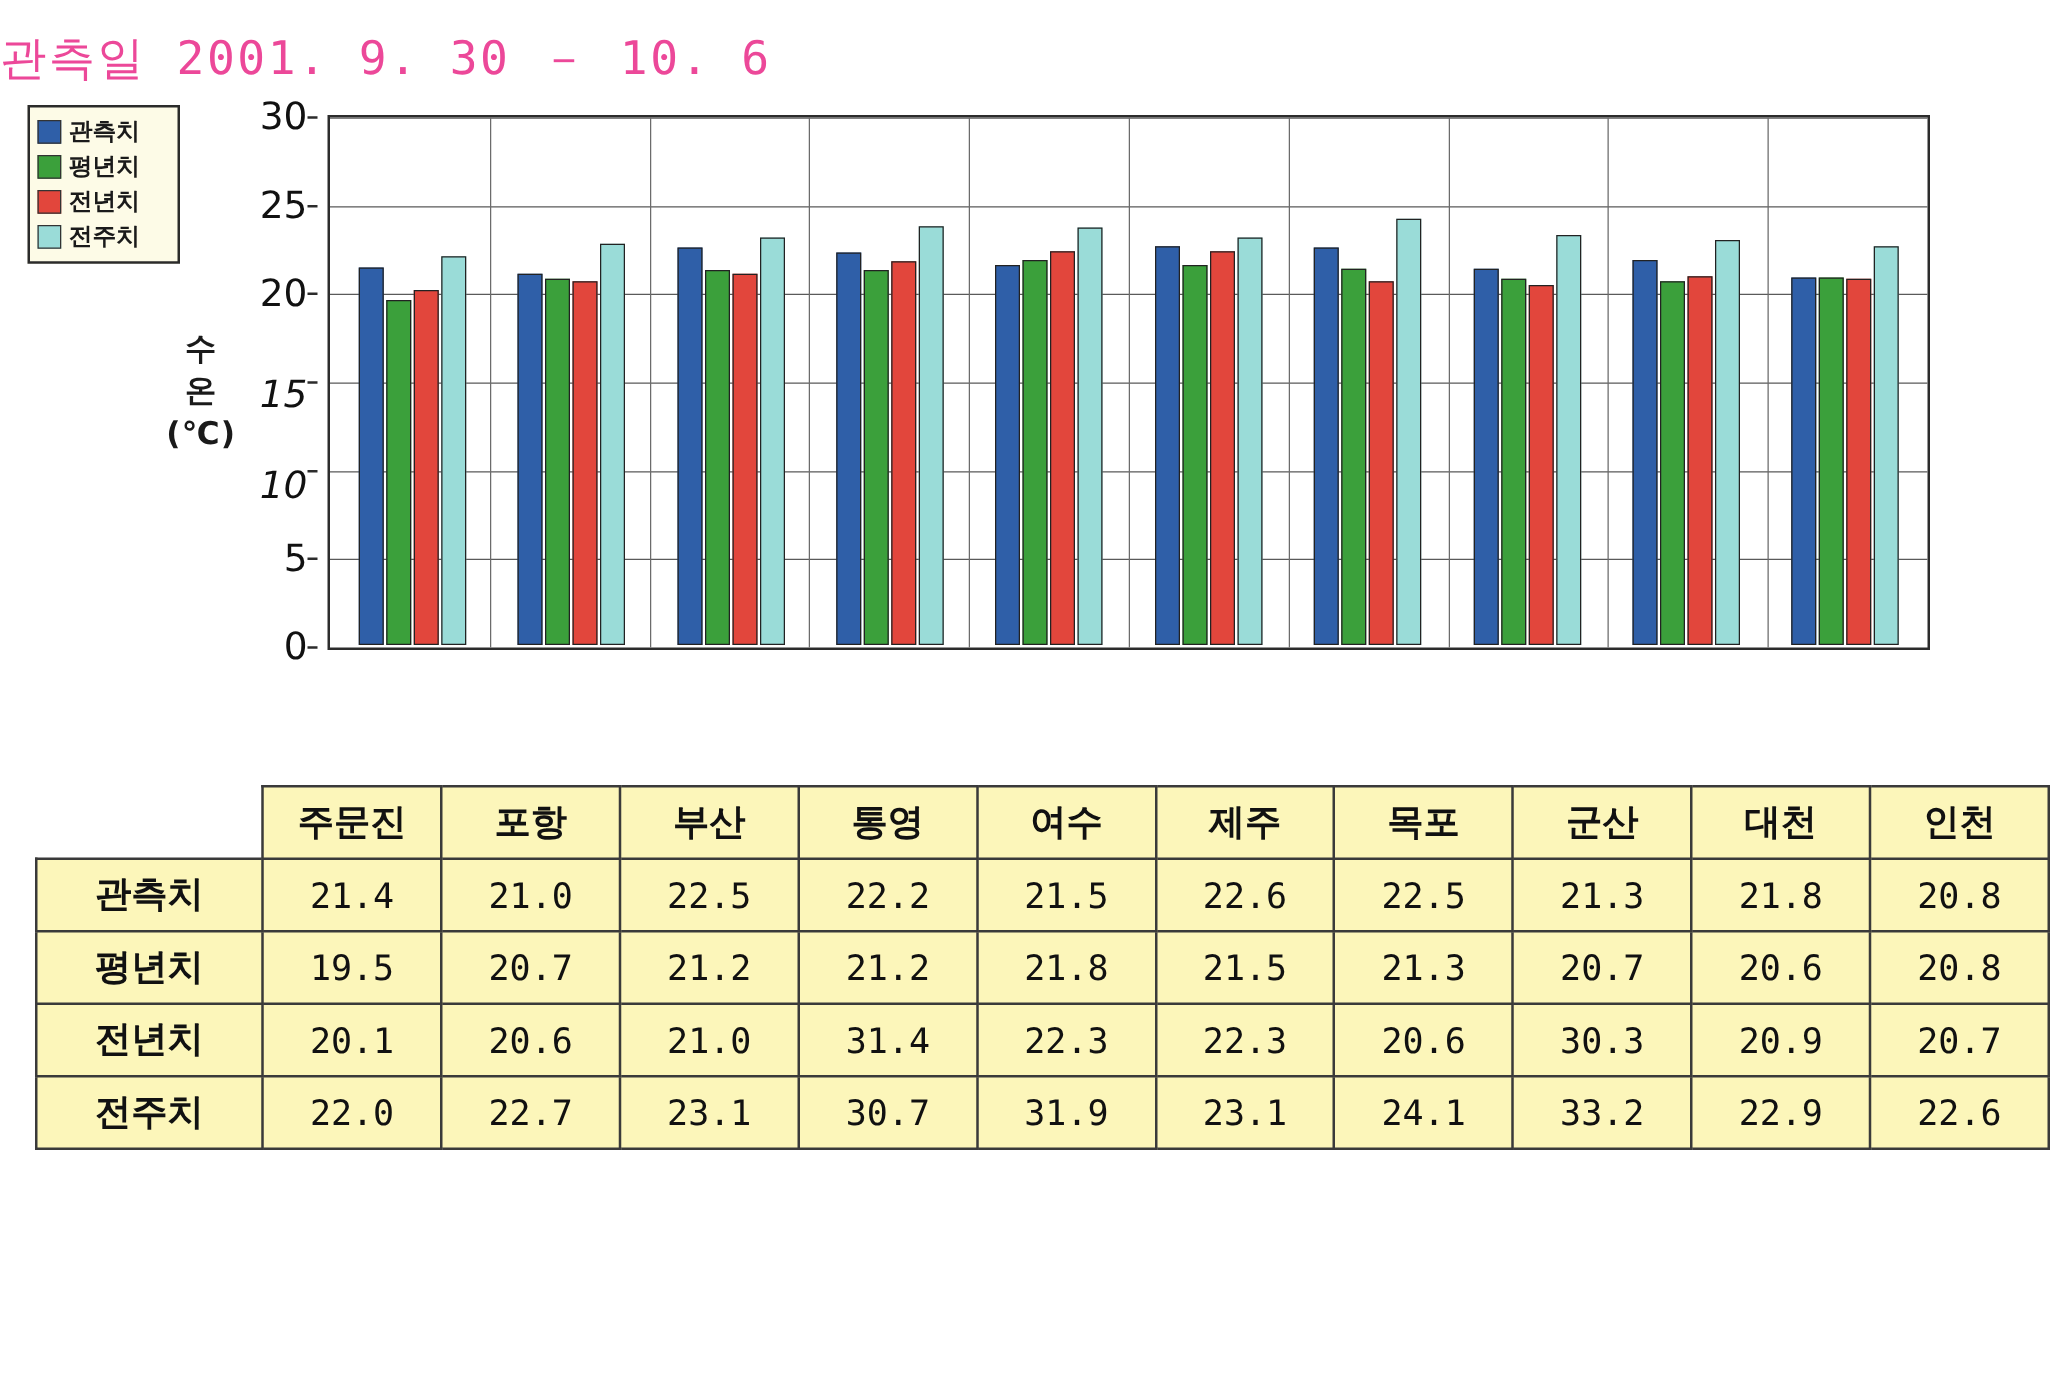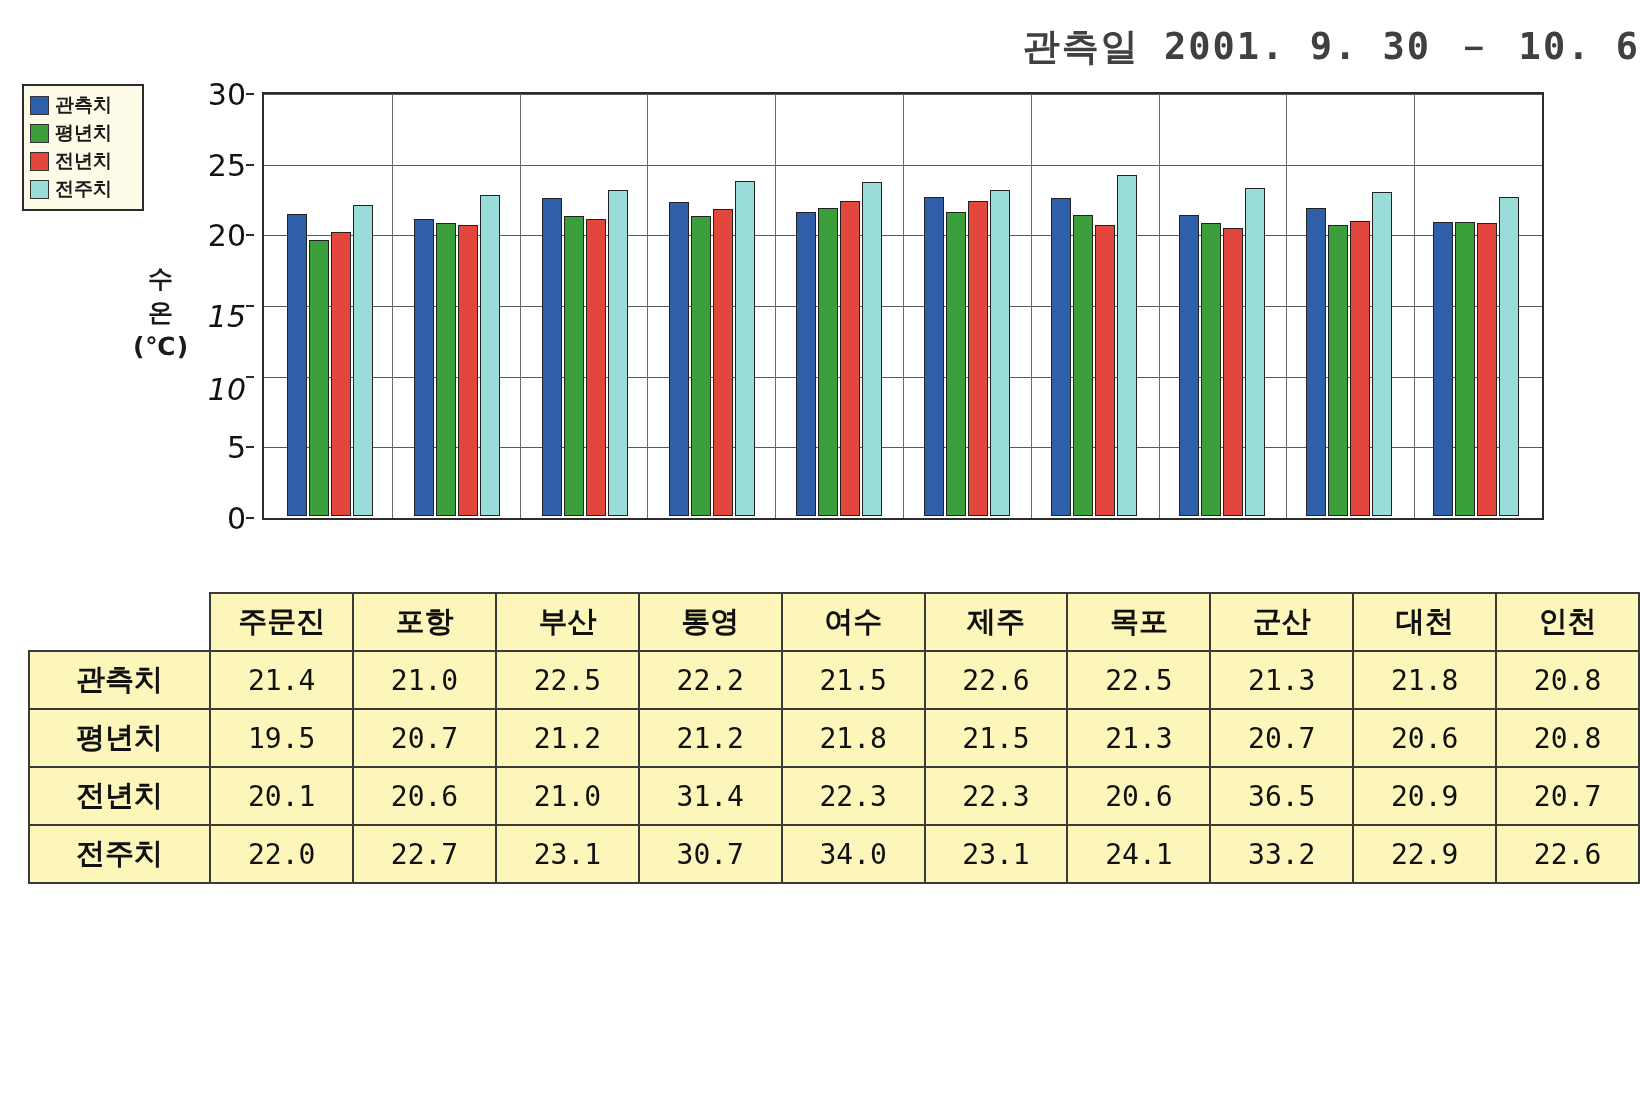--- a/index.html
+++ b/index.html
@@ -15,26 +15,26 @@
     position: relative;
     overflow: hidden;
   }
 
   
   #chart-title {
     position: absolute;
     top: 22px;
     left: 0;
     width: 1640px;
-    text-align: right;
+    text-align: left;
     font-family: "DejaVu Sans Mono", monospace;
     font-size: 37px;
-    font-weight: bold;
+    font-weight: normal;
     letter-spacing: 2px;
-    color: #404040;
+    color: #ec4899;
   }
 
   
   #legend {
     position: absolute;
     top: 84px;
     left: 22px;
     width: 122px;
     border: 2px solid #2b2b2b;
     background: #fdfbe7;
@@ -143,21 +143,21 @@
     top: 0;
     bottom: 0;
     width: 1px;
     background: #6b6b6b;
   }
 
   
   #data-table {
     position: absolute;
     left: 28px;
-    top: 592px;
+    top: 628px;
     border-collapse: collapse;
     font-family: "DejaVu Sans", sans-serif;
   }
   #data-table td, #data-table th {
     border: 2px solid #3a3a3a;
     background: #fcf6ba;
     font-size: 29px;
     font-weight: bold;
     text-align: center;
     height: 56px;
@@ -358,31 +358,31 @@
       </tr>
       <tr>
         <td class="rowhead">전년치</td>
         <td class="val">20.1</td>
         <td class="val">20.6</td>
         <td class="val">21.0</td>
         <td class="val">31.4</td>
         <td class="val">22.3</td>
         <td class="val">22.3</td>
         <td class="val">20.6</td>
-        <td class="val">36.5</td>
+        <td class="val">30.3</td>
         <td class="val">20.9</td>
         <td class="val">20.7</td>
       </tr>
       <tr>
         <td class="rowhead">전주치</td>
         <td class="val">22.0</td>
         <td class="val">22.7</td>
         <td class="val">23.1</td>
         <td class="val">30.7</td>
-        <td class="val">34.0</td>
+        <td class="val">31.9</td>
         <td class="val">23.1</td>
         <td class="val">24.1</td>
         <td class="val">33.2</td>
         <td class="val">22.9</td>
         <td class="val">22.6</td>
       </tr>
     </tbody>
 </table>
 
 </body></html>

